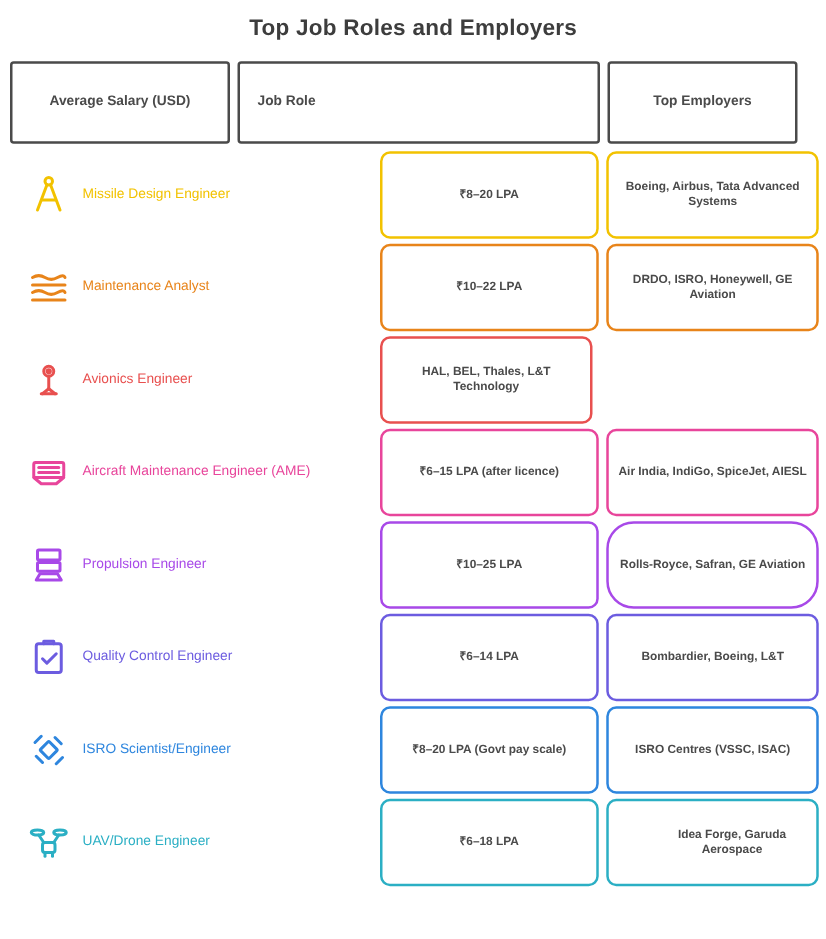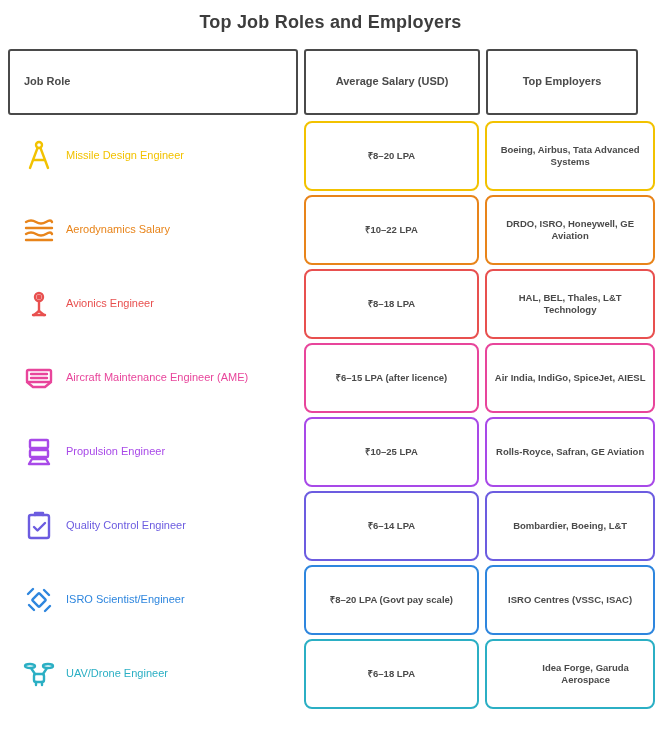--- a/index.html
+++ b/index.html
@@ -109,22 +109,22 @@
   svg { display: block; }
 </style>
 </head>
 <body>
 
 <div class="page-title">Top Job Roles and Employers</div>
 
 <div class="table-wrap">
 
   <div class="header-row">
+    <div class="hcell salary">Average Salary (USD)</div>
     <div class="hcell role">Job Role</div>
-    <div class="hcell salary">Average Salary (USD)</div>
     <div class="hcell emp">Top Employers</div>
   </div>
 
   <div id="rows-container">
       <div class="row">
     <div class="role-cell">
       <span class="role-icon">
             <svg width="34" height="34" viewBox="0 0 34 34" fill="none" stroke="#F2C200" stroke-width="2.4" stroke-linecap="round" stroke-linejoin="round">
         <circle cx="17" cy="6" r="3"></circle>
               <path d="M15.5 9 L8 29"></path>
@@ -140,40 +140,39 @@
       <div class="row">
     <div class="role-cell">
       <span class="role-icon">
             <svg width="34" height="34" viewBox="0 0 34 34" fill="none" stroke="#E8841A" stroke-width="2.4" stroke-linecap="round">
         <path d="M4 9 q5 -3 10 0 t10 0 t6 0"></path>
               <path d="M4 15 h26"></path>
               <path d="M4 21 q5 -3 10 0 t10 0 t6 0"></path>
               <path d="M4 27 h26"></path>
             </svg>
           </span>
-      <span class="role-label" style="color: rgb(232, 132, 26);">Aerodynamics Salary</span>
+      <span class="role-label" style="color: rgb(232, 132, 26);">Maintenance Analyst</span>
     </div>
     <div class="box salary" style="border-color: rgb(232, 132, 26);">₹10–22 LPA</div>
     <div class="box emp" style="border-color: rgb(232, 132, 26);">DRDO, ISRO, Honeywell, GE Aviation</div>
   </div>
       <div class="row">
     <div class="role-cell">
       <span class="role-icon">
             <svg width="34" height="34" viewBox="0 0 34 34" fill="none" stroke="#E8504F" stroke-width="2.4" stroke-linecap="round" stroke-linejoin="round">
         <circle cx="17" cy="10" r="4"></circle>
               <path d="M17 14 v10"></path>
               <path d="M11 28 h12"></path>
               <path d="M17 24 l-5 4"></path>
               <path d="M17 24 l5 4"></path>
               <circle cx="17" cy="10" r="1.3" fill="#E8504F"></circle>
             </svg>
           </span>
       <span class="role-label" style="color: rgb(232, 80, 79);">Avionics Engineer</span>
     </div>
-    <div class="box salary" style="border-color: rgb(232, 80, 79);">₹8–18 LPA</div>
     <div class="box emp" style="border-color: rgb(232, 80, 79);">HAL, BEL, Thales, L&amp;T Technology</div>
   </div>
       <div class="row">
     <div class="role-cell">
       <span class="role-icon">
             <svg width="34" height="34" viewBox="0 0 34 34" fill="none" stroke="#E8459B" stroke-width="2.4" stroke-linecap="round" stroke-linejoin="round">
         <rect x="5" y="9" width="24" height="12" rx="1.5"></rect>
               <path d="M5 21 l6 5 h12 l6 -5"></path>
               <path d="M9 13 h16"></path>
               <path d="M9 17 h16"></path>
@@ -189,21 +188,21 @@
       <span class="role-icon">
             <svg width="34" height="34" viewBox="0 0 34 34" fill="none" stroke="#A849E8" stroke-width="2.4" stroke-linecap="round" stroke-linejoin="round">
         <rect x="8" y="5" width="18" height="8" rx="1"></rect>
               <rect x="8" y="15" width="18" height="7" rx="1"></rect>
               <path d="M10 24 l-3 5 h20 l-3 -5 z"></path>
             </svg>
           </span>
       <span class="role-label" style="color: rgb(168, 73, 232);">Propulsion Engineer</span>
     </div>
     <div class="box salary" style="border-color: rgb(168, 73, 232);">₹10–25 LPA</div>
-    <div class="box emp" style="border-color: rgb(168, 73, 232);">Rolls-Royce, Safran, GE Aviation</div>
+    <div class="box emp" style="border-color: rgb(168, 73, 232); border-radius: 22px;">Rolls-Royce, Safran, GE Aviation</div>
   </div>
       <div class="row">
     <div class="role-cell">
       <span class="role-icon">
             <svg width="34" height="34" viewBox="0 0 34 34" fill="none" stroke="#6C5CE0" stroke-width="2.4" stroke-linecap="round" stroke-linejoin="round">
         <rect x="7" y="6" width="20" height="23" rx="2"></rect>
               <path d="M13 6 v-2 h8 v2"></path>
               <path d="M12 18 l3.5 3.5 L23 14"></path>
             </svg>
           </span>

